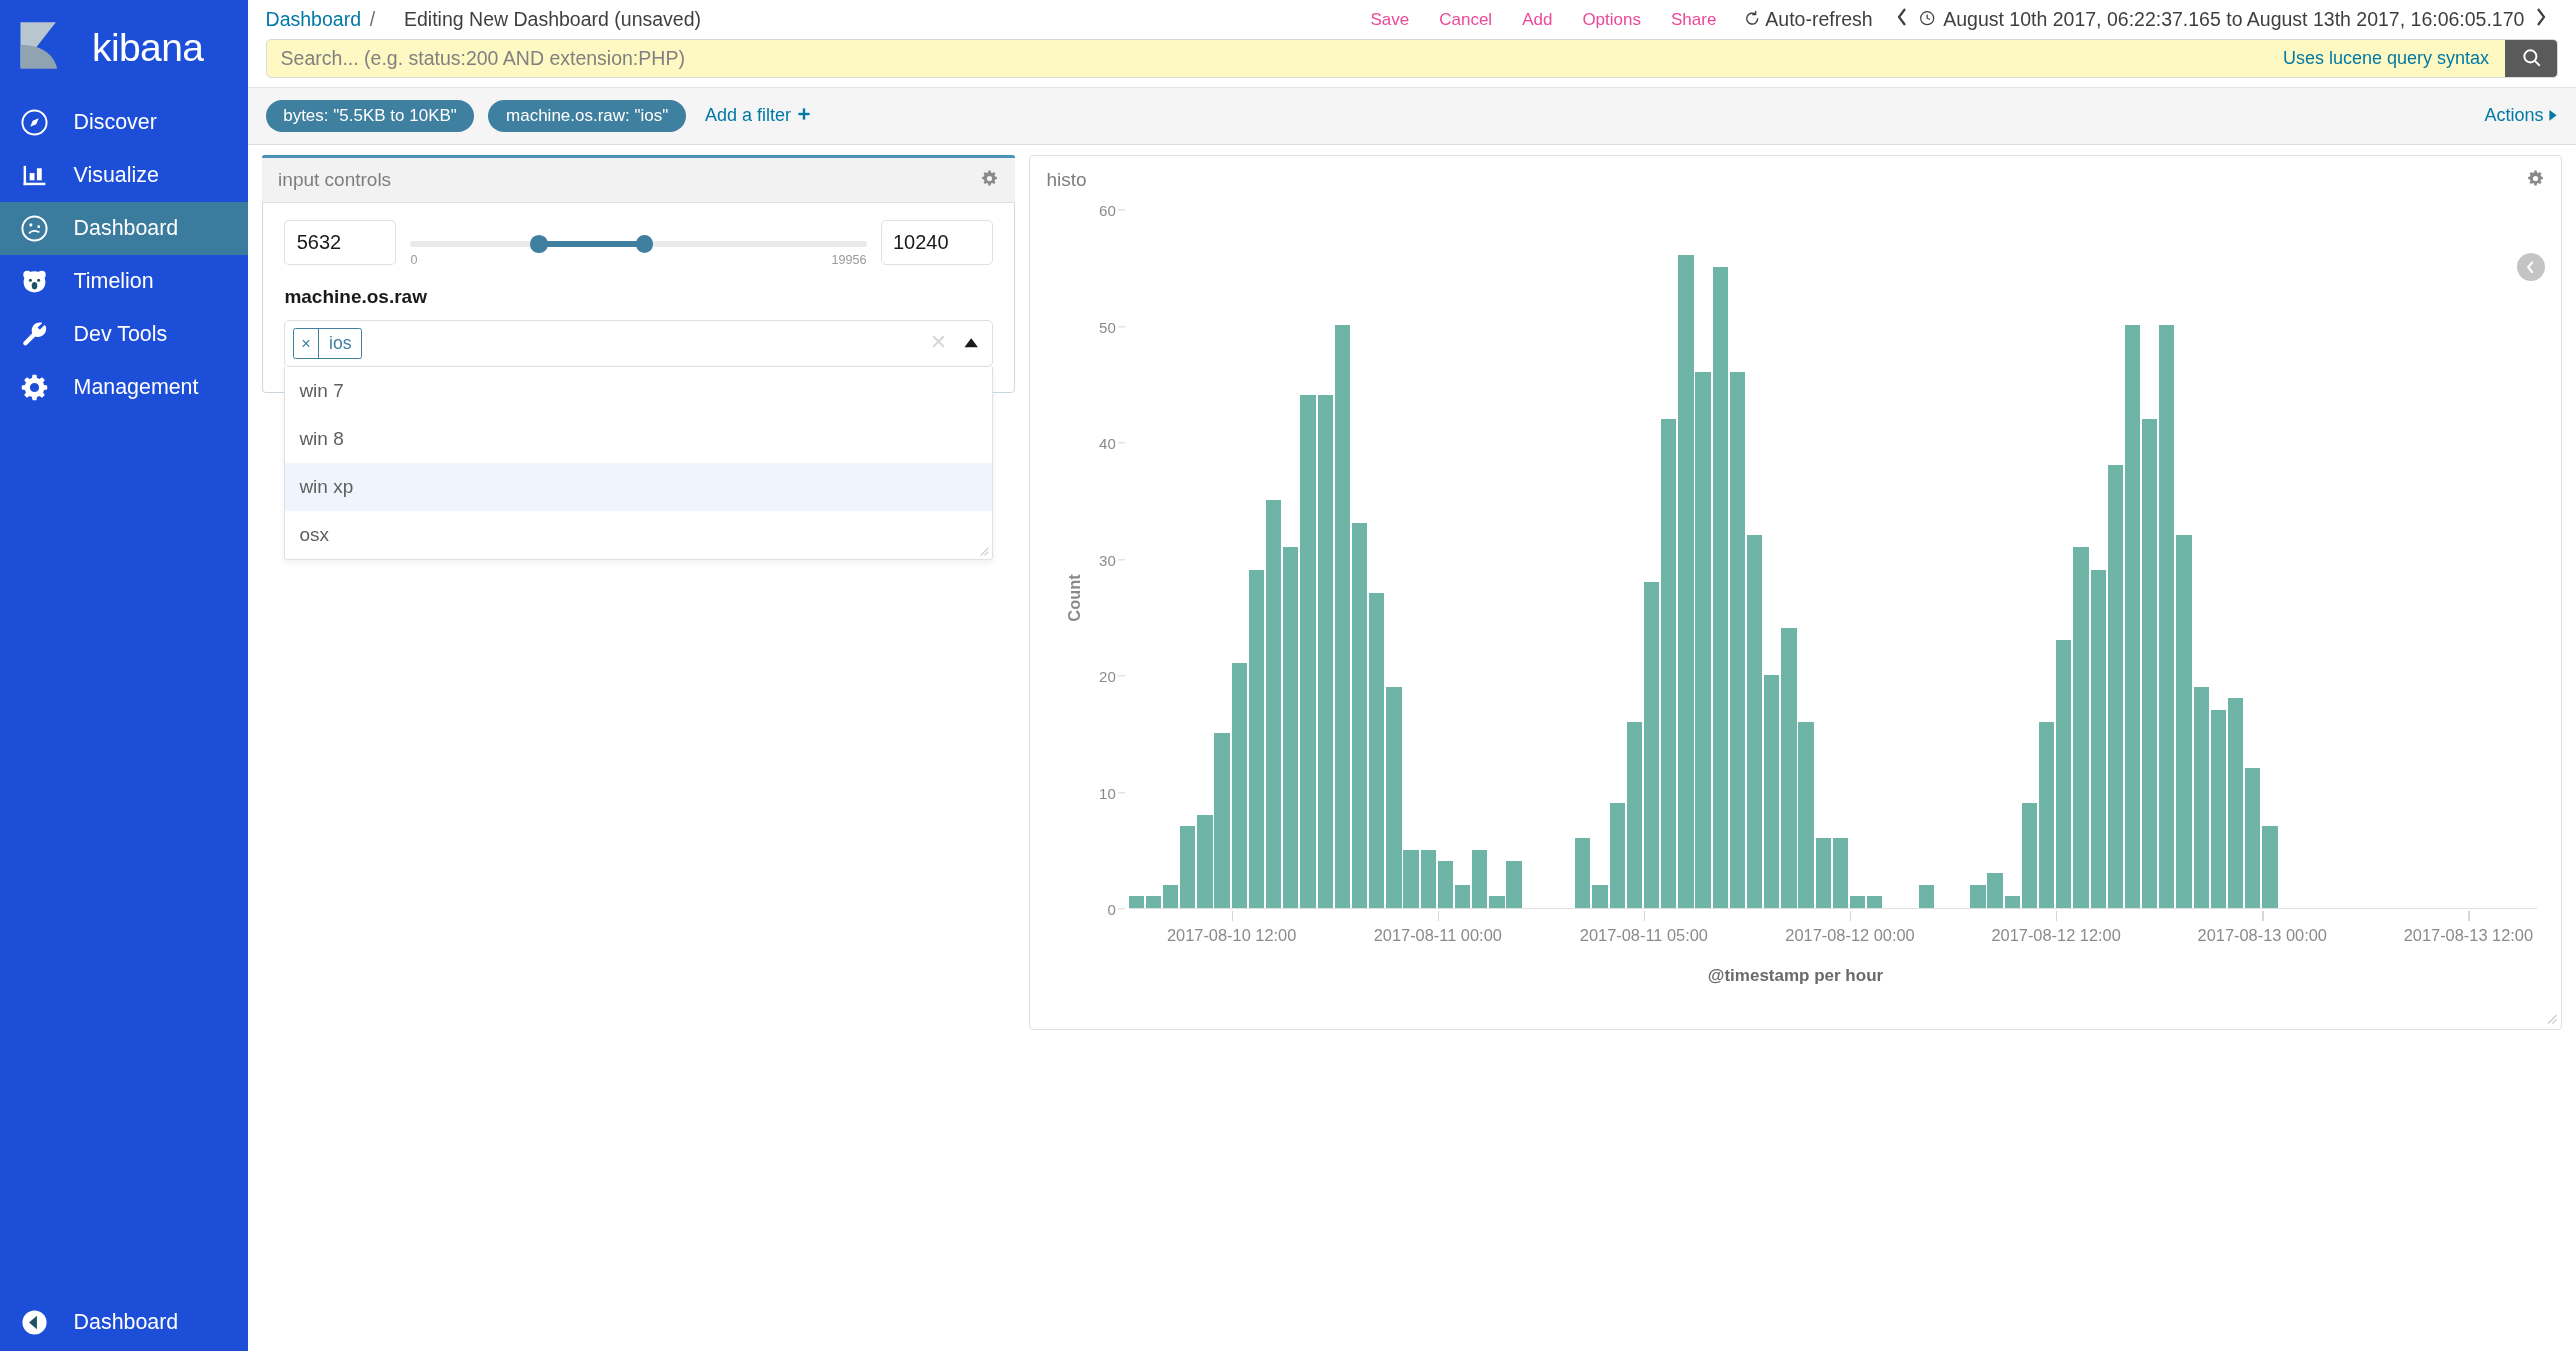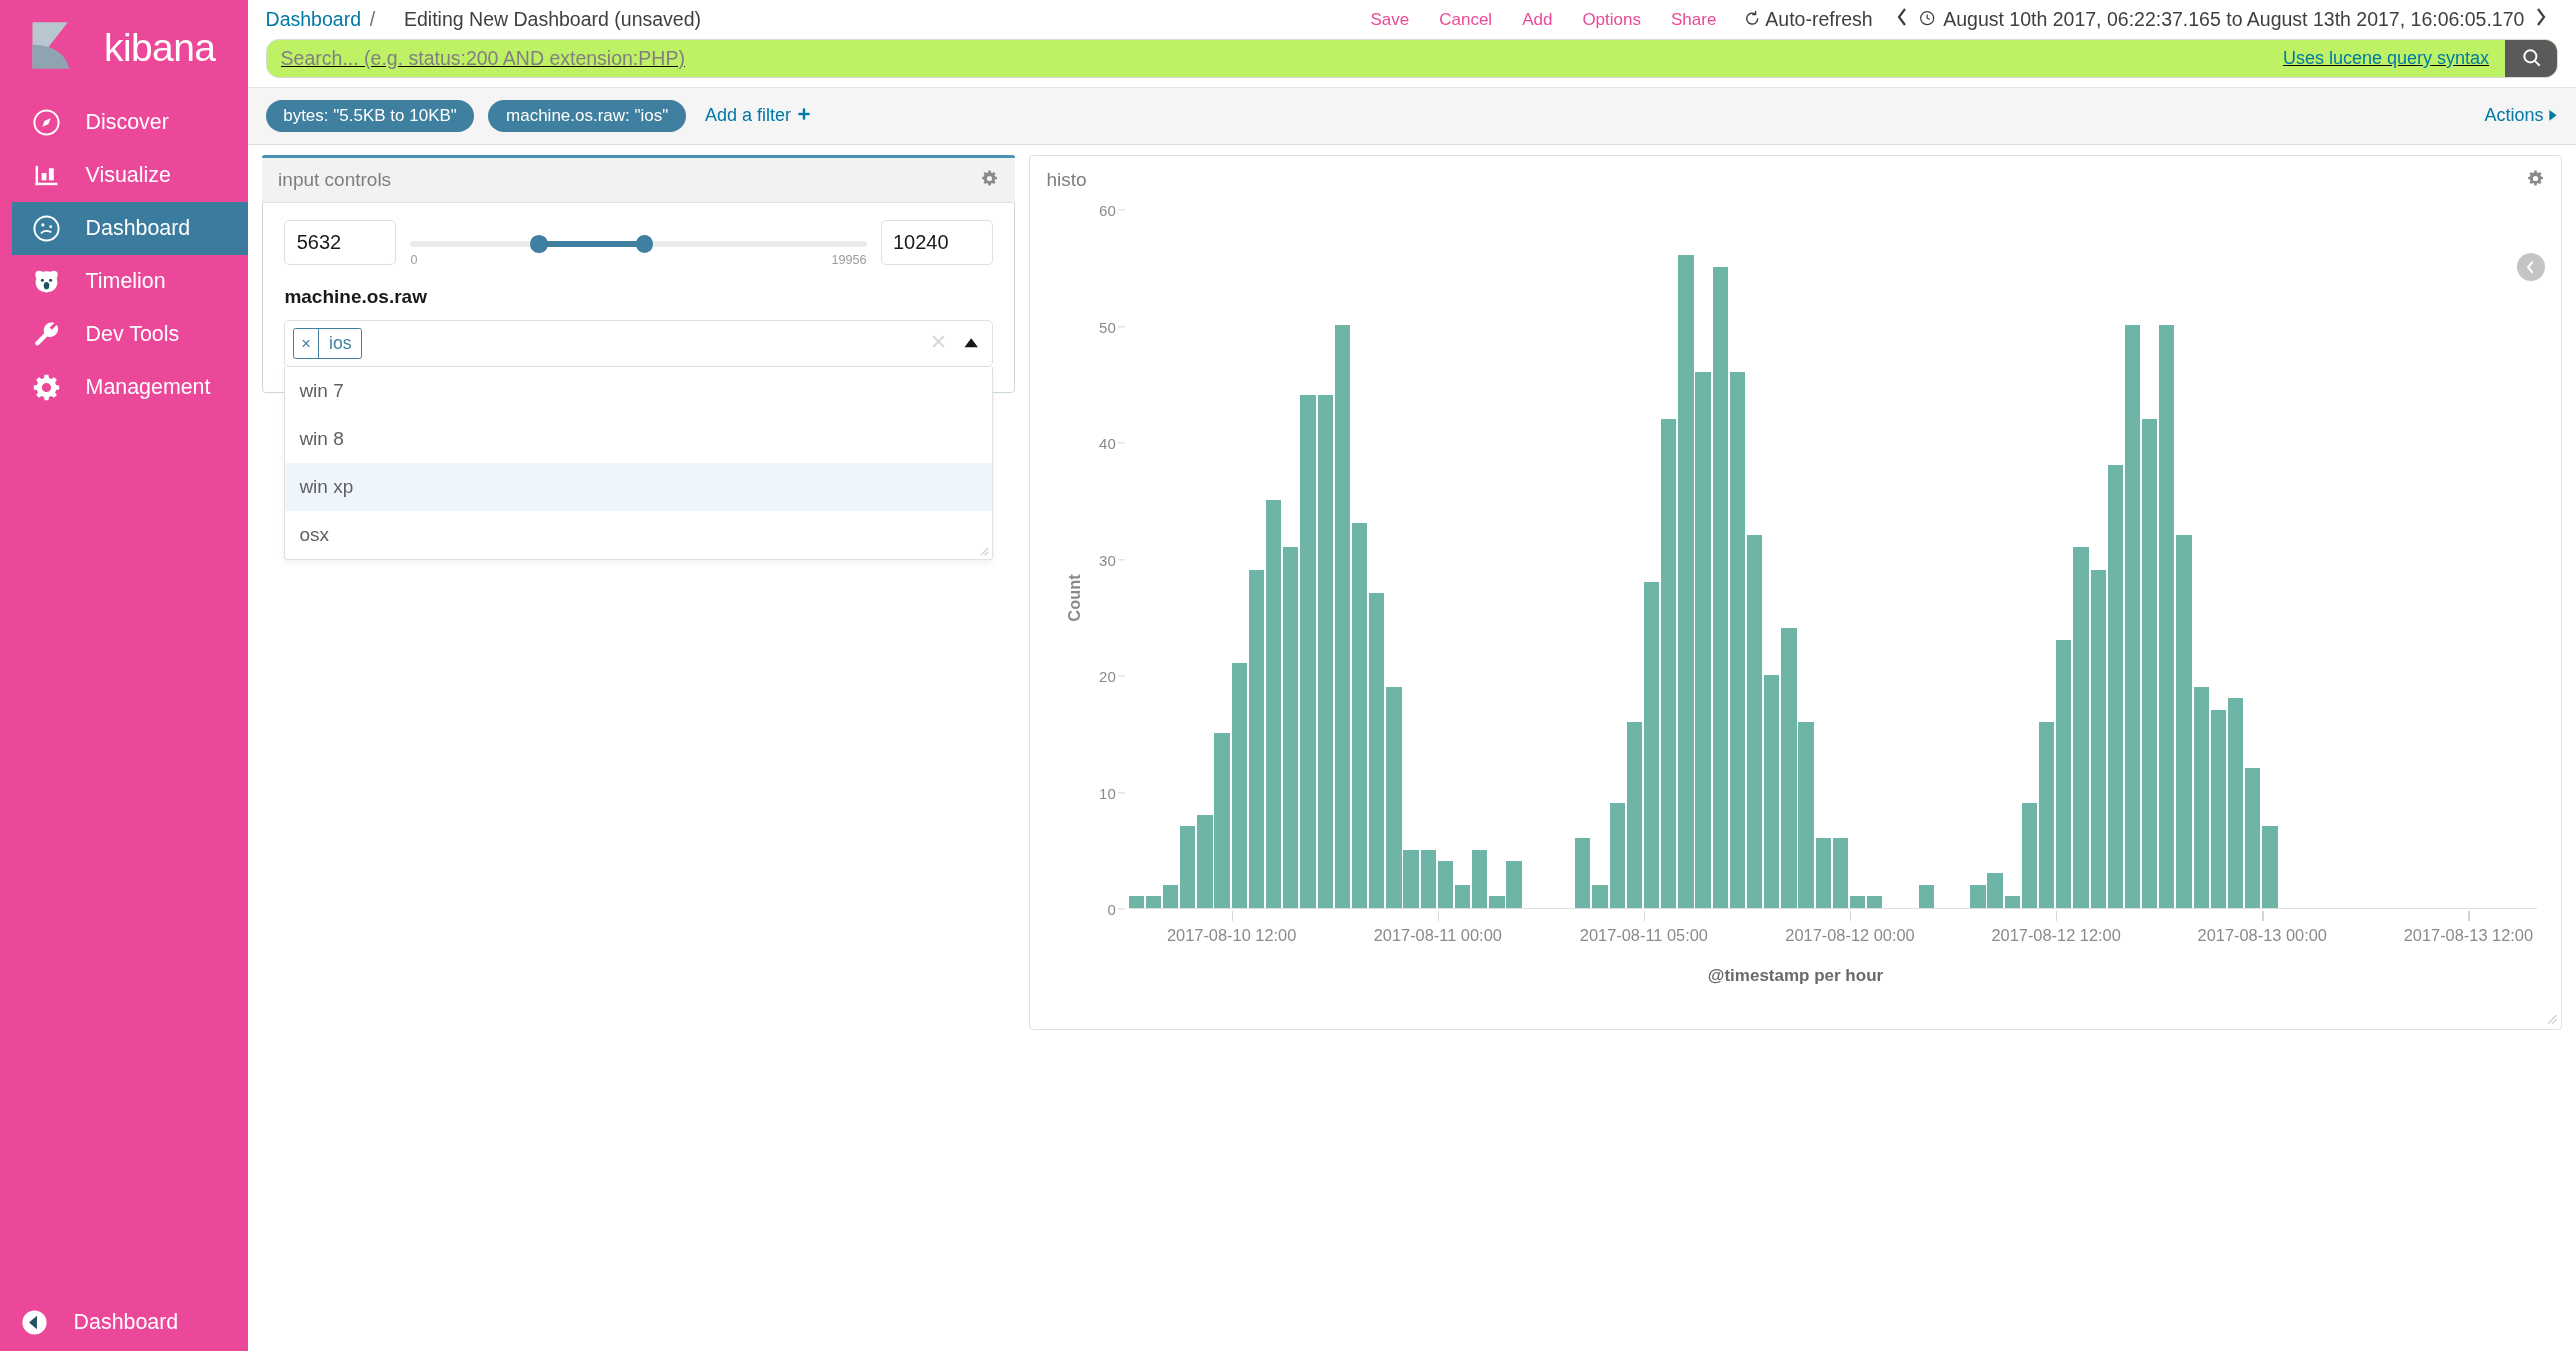--- a/index.html
+++ b/index.html
@@ -7,25 +7,24 @@
     width: 2576px; height: 1352px;
     font-family: "Liberation Sans", sans-serif;
     background: #ffffff;
     overflow: hidden;
   }
   body { display: flex; }
 
   
   .sidebar {
     width: 248px; height: 1352px;
-    background: #ec4899;
+    background: #1d4ed8;
     flex: 0 0 248px;
     position: relative;
     color: #fff;
-    padding-left: 12px;
   }
   .brand {
     height: 96px;
     display: flex; align-items: center;
     padding-left: 17.6px;
     gap: 16.4px;
   }
   .brand-logo { width: 58px; height: 52px; position: relative; }
   .brand-name { font-size: 39px; font-weight: 400; letter-spacing: -0.6px; color:#ffffff; }
 
@@ -80,25 +79,24 @@
   
   .searchrow {
     padding: 0 17.6px 8.8px 17.6px;
     display: flex; align-items: center;
     flex: 0 0 auto;
   }
   .searchwrap {
     flex: 1 1 auto;
     display: flex; align-items: stretch;
     border: 1.3px solid #d9d9d9;
-    border-radius: 13px;
+    border-radius: 5px;
     height: 39px;
-    background: #bef264;
+    background: #fef9c3;
     overflow: hidden;
-    text-decoration: underline;
   }
   .search-input {
     flex: 1 1 auto;
     border: none; outline: none;
     font-size: 19.5px;
     padding: 0 14px;
     color: #3f3f3f;
     font-family: "Liberation Sans", sans-serif;
     background: transparent;
   }

